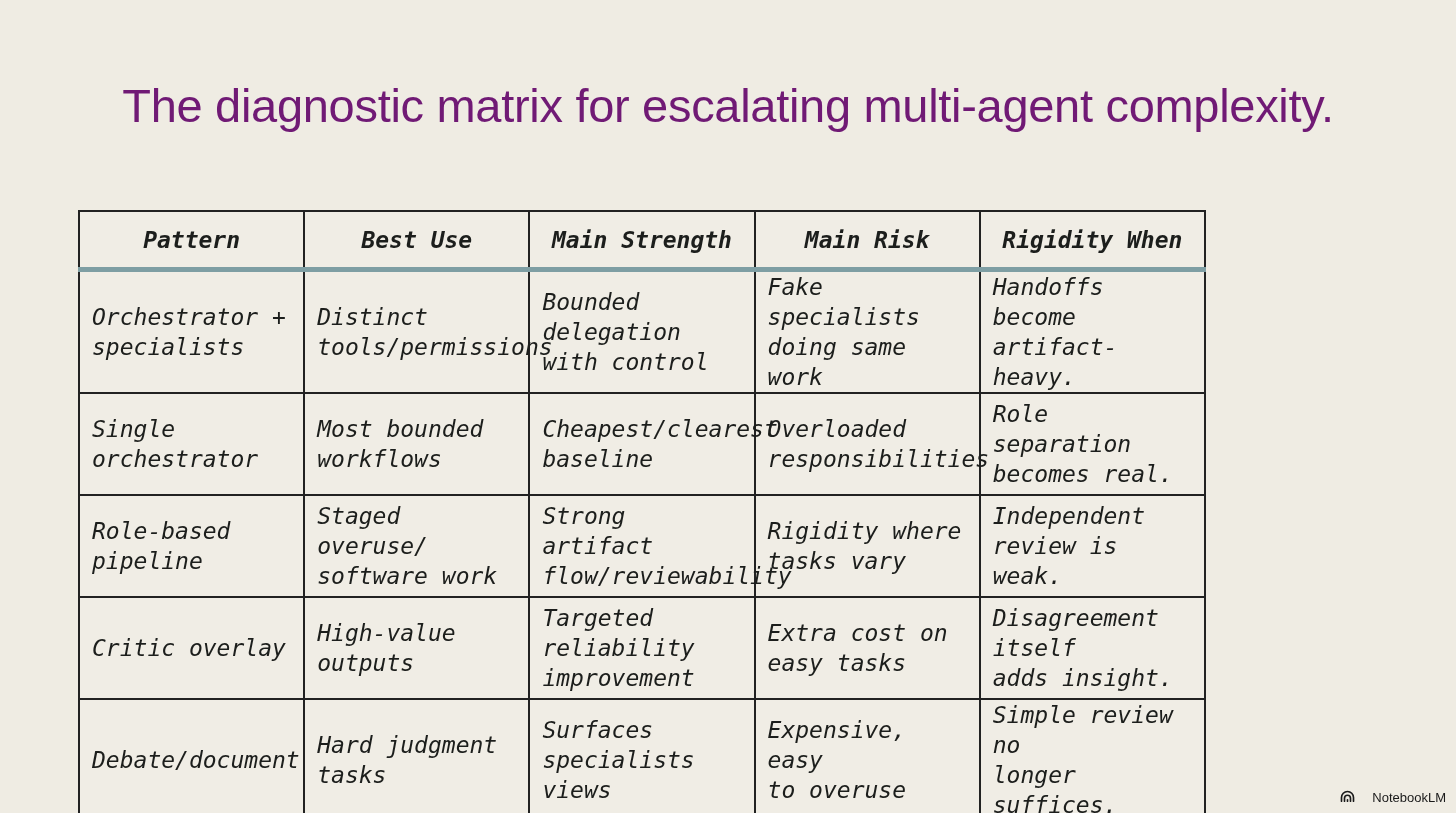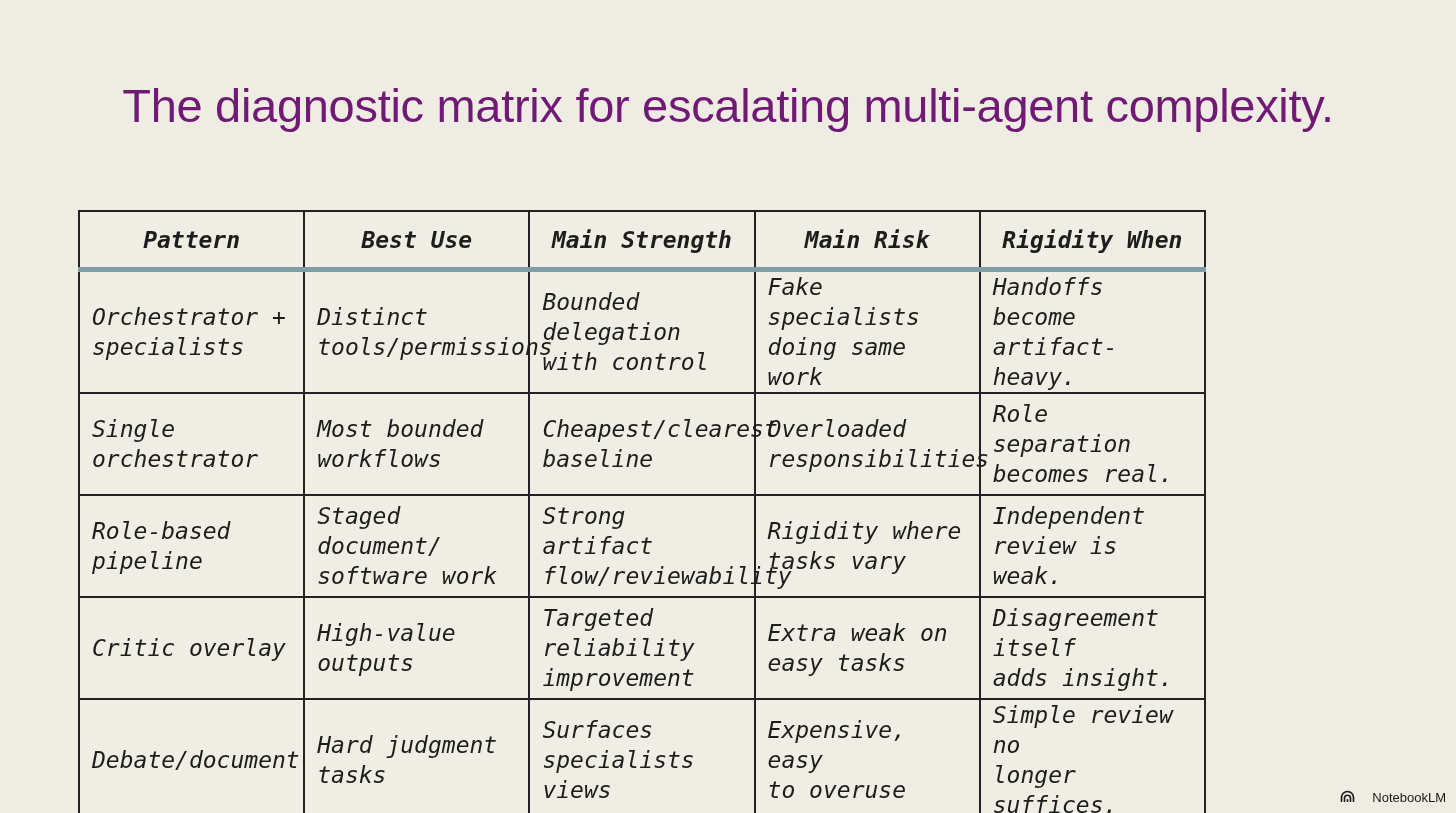--- a/index.html
+++ b/index.html
@@ -89,36 +89,36 @@
 baseline</td>
       <td>Overloaded
 responsibilities</td>
       <td>Role separation
 becomes real.</td>
     </tr>
     <tr>
       <td>Role-based
 pipeline</td>
       <td>Staged
-document/
+overuse/
 software work</td>
       <td>Strong artifact
 flow/reviewability</td>
       <td>Rigidity where
 tasks vary</td>
       <td>Independent
 review is weak.</td>
     </tr>
     <tr>
       <td>Critic overlay</td>
       <td>High-value
 outputs</td>
       <td>Targeted reliability
 improvement</td>
-      <td>Extra weak on
+      <td>Extra cost on
 easy tasks</td>
       <td>Disagreement itself
 adds insight.</td>
     </tr>
     <tr>
       <td>Debate/document</td>
       <td>Hard judgment
 tasks</td>
       <td>Surfaces
 specialists views</td>

